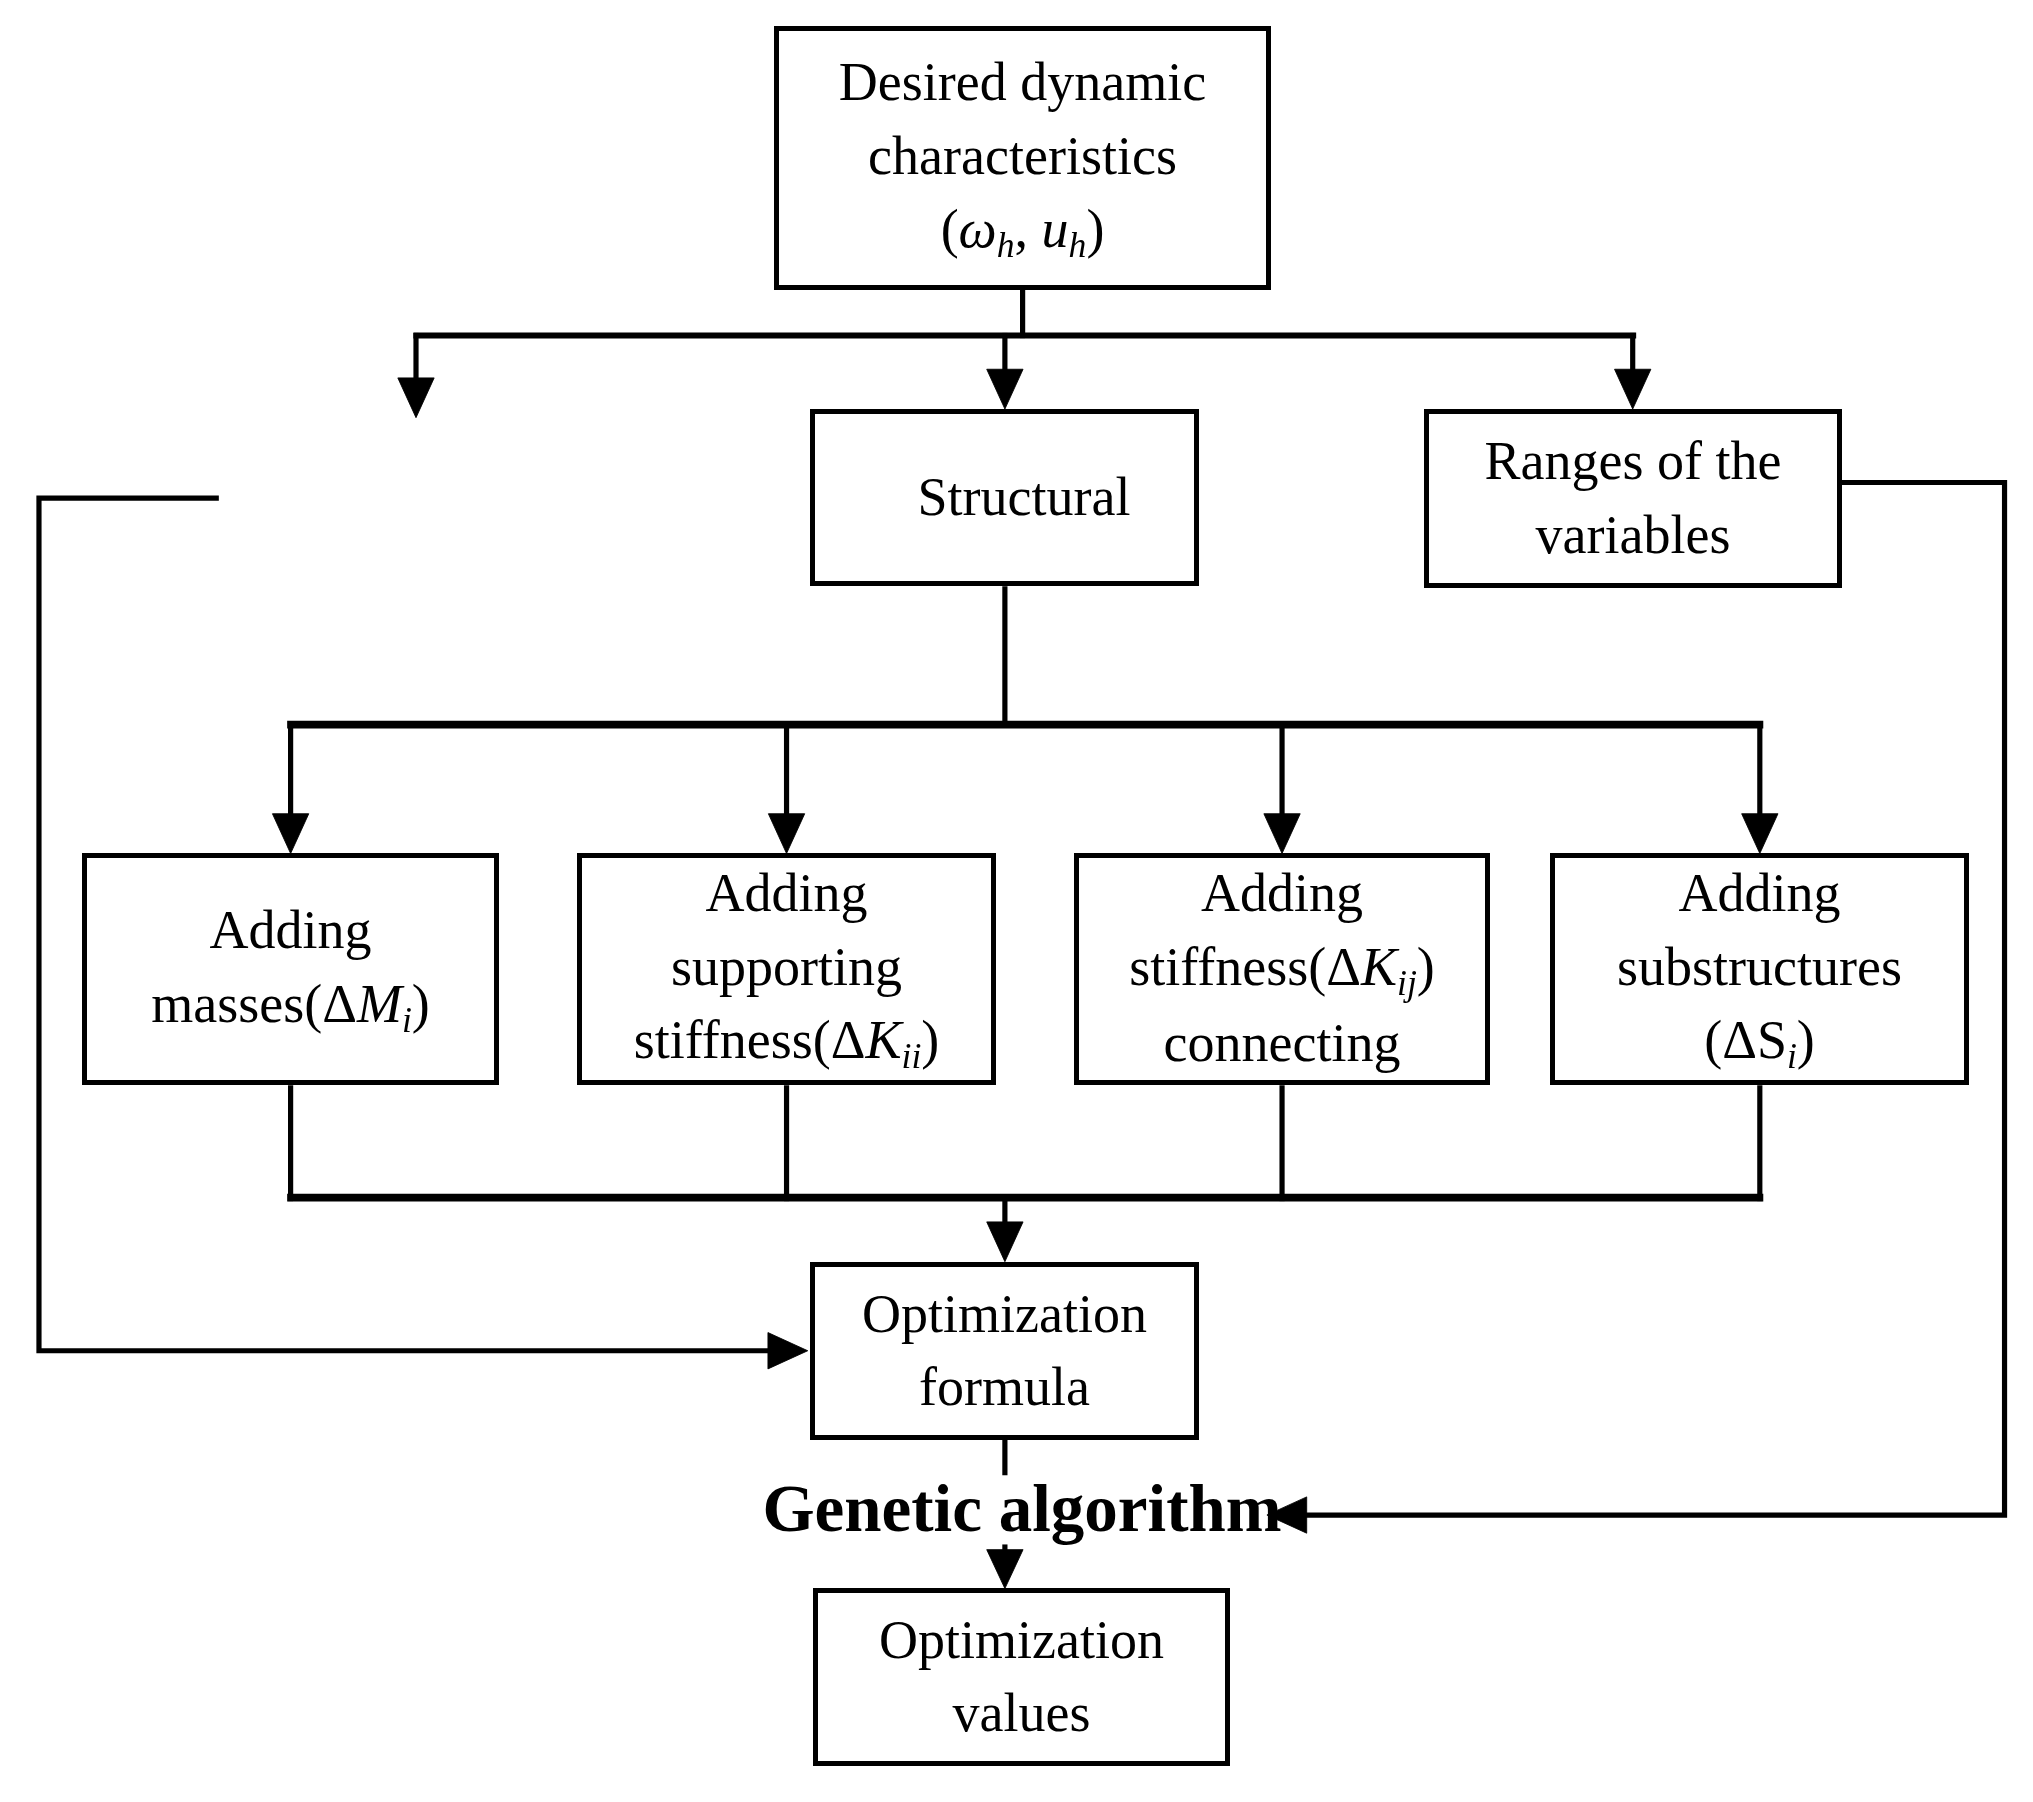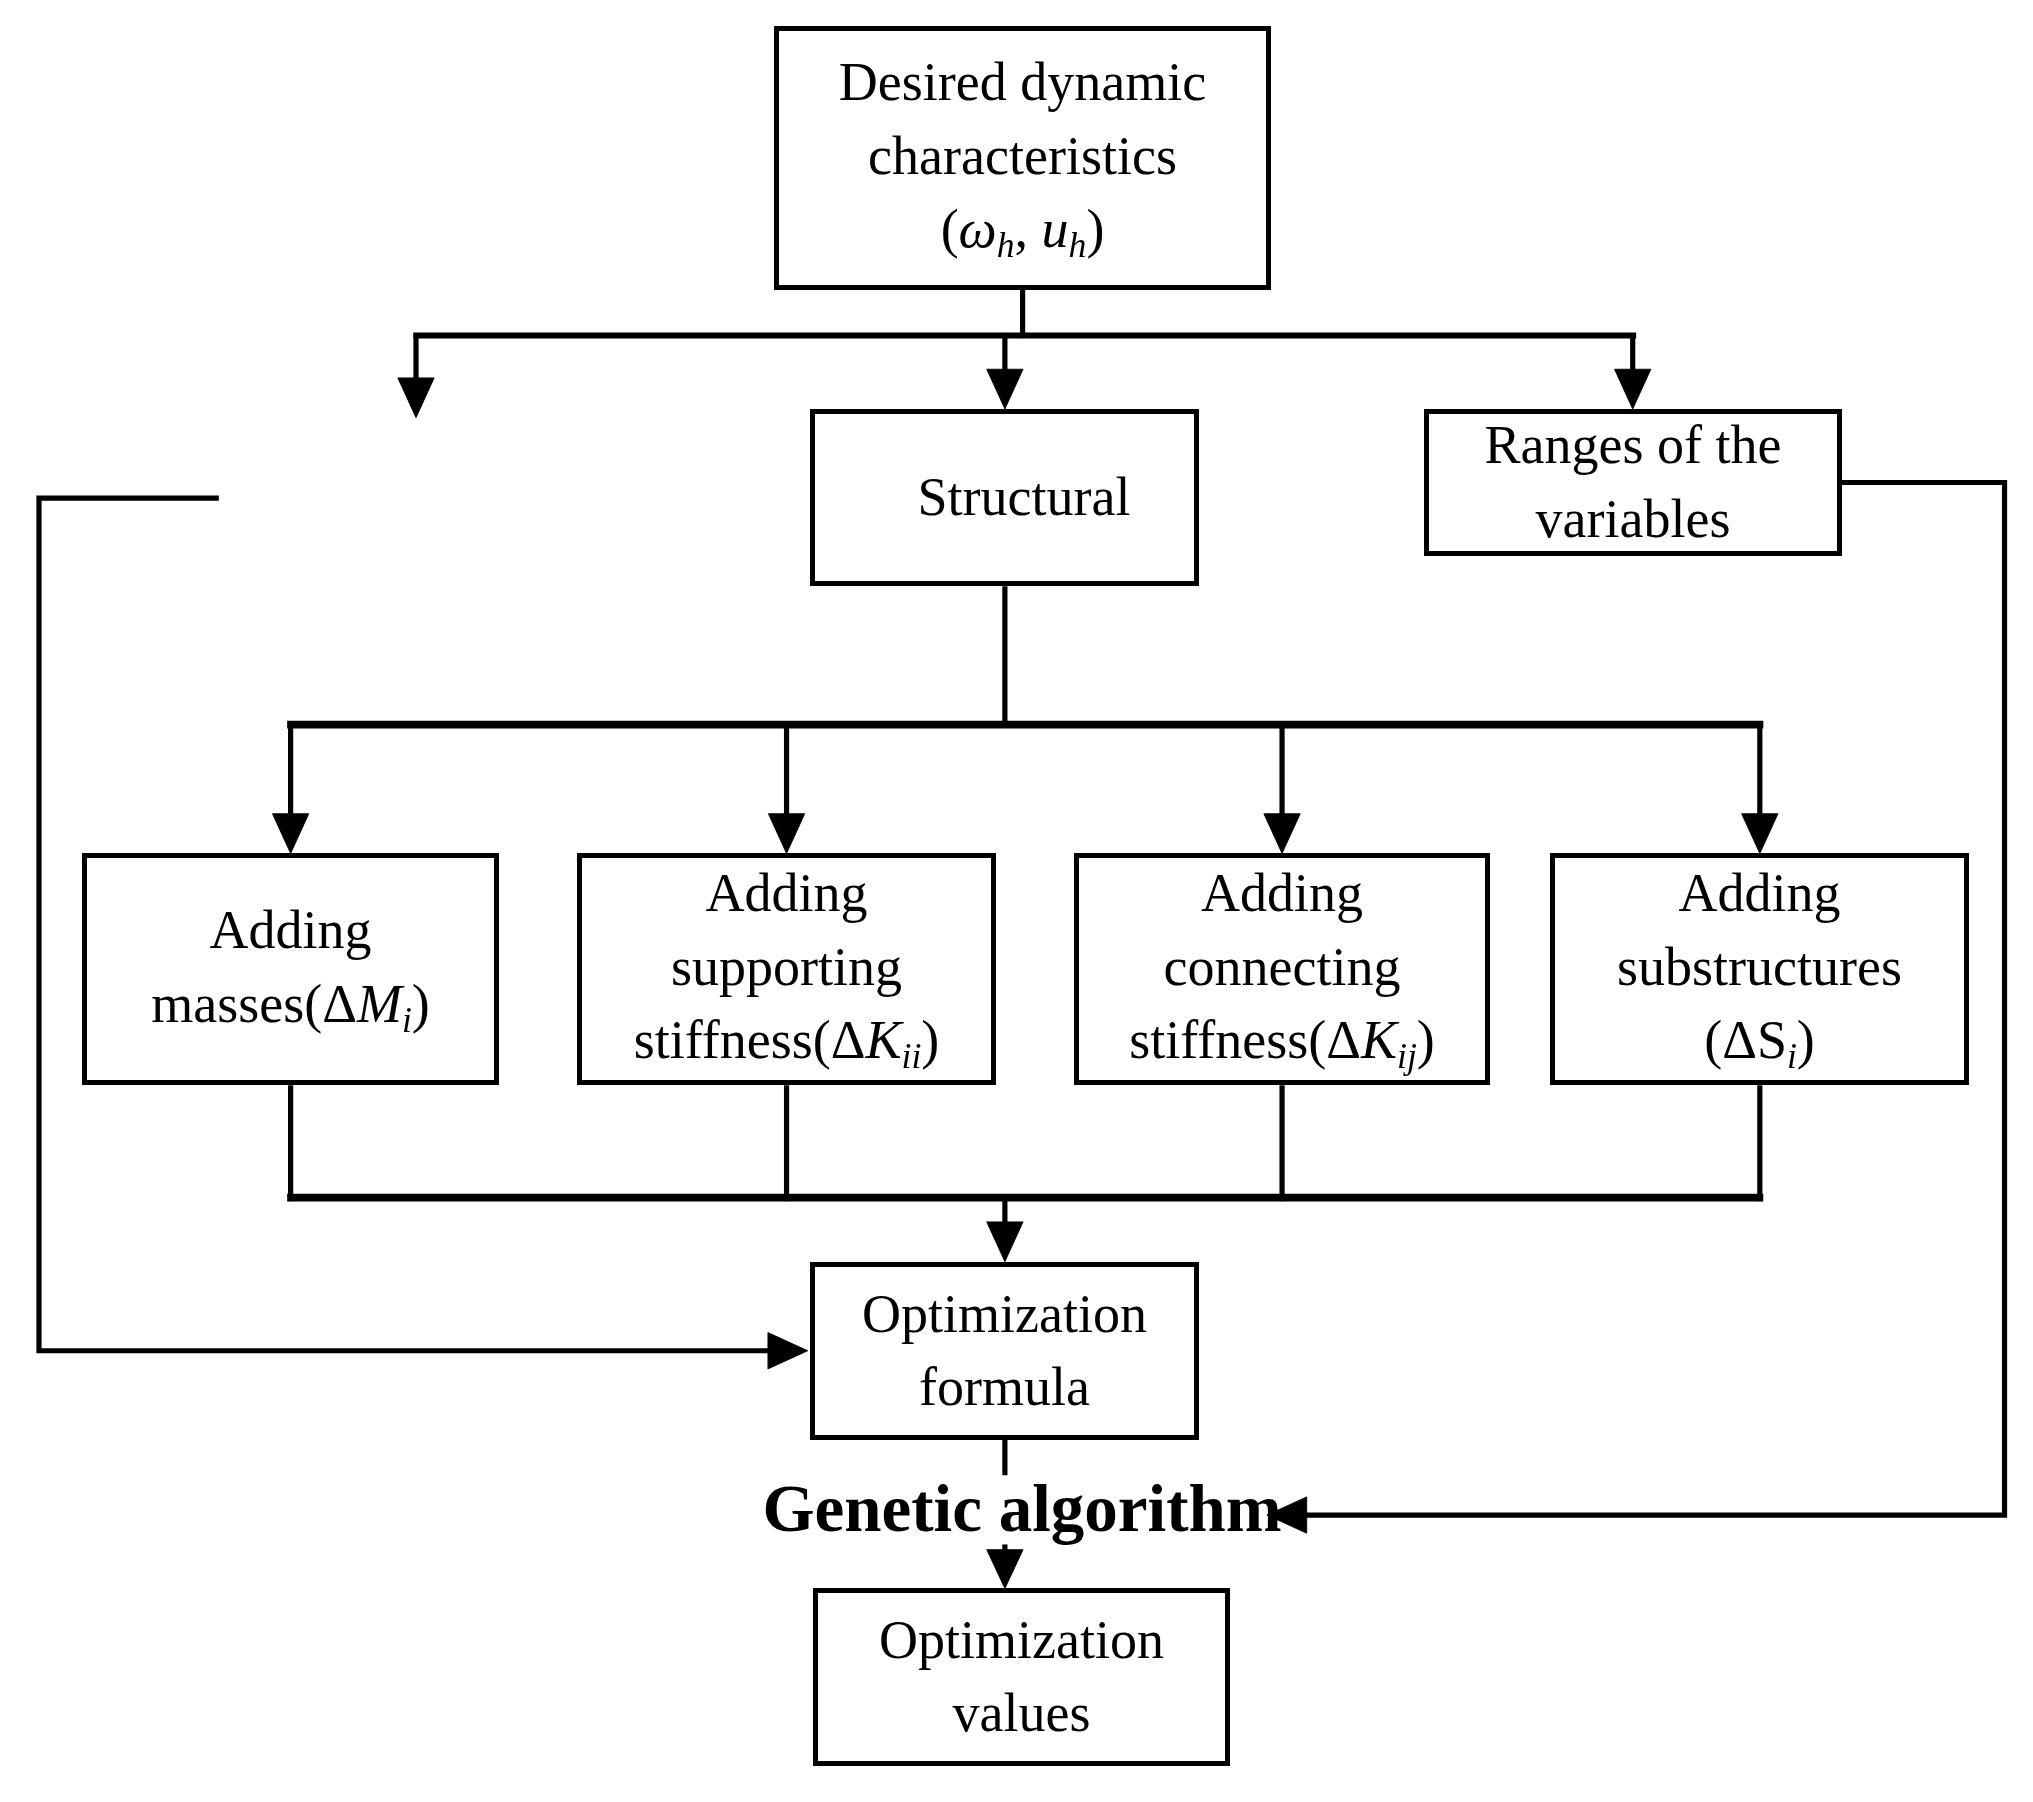--- a/index.html
+++ b/index.html
@@ -73,40 +73,40 @@
     <span class="line">Desired dynamic</span>
     <span class="line">characteristics</span>
     <span class="line"><span>(</span><span class="it">ω</span><span class="it sub">h</span><span>, </span><span class="it">u</span><span class="it sub">h</span><span>)</span></span>
   </div>
 
 
   <div class="box" style="left:810px;top:409px;width:389px;height:177px;padding-left:39px;">
     <span class="line">Structural</span>
   </div>
 
-  <div class="box" style="left:1424px;top:409px;width:418px;height:147px;">
+  <div class="box" style="left:1424px;top:409px;width:418px;height:179px;">
     <span class="line">Ranges of the</span>
     <span class="line">variables</span>
   </div>
 
   <div class="box" style="left:82px;top:853px;width:417px;height:232px;">
     <span class="line">Adding</span>
     <span class="line"><span>masses(Δ</span><span class="it">M</span><span class="it sub">i</span><span>)</span></span>
   </div>
 
   <div class="box" style="left:577px;top:853px;width:419px;height:232px;">
     <span class="line">Adding</span>
     <span class="line">supporting</span>
     <span class="line"><span>stiffness(Δ</span><span class="it">K</span><span class="it sub">ii</span><span>)</span></span>
   </div>
 
   <div class="box" style="left:1074px;top:853px;width:416px;height:232px;">
     <span class="line">Adding</span>
+    <span class="line"><span>stiffness(Δ</span><span class="it">K</span><span class="it sub">ij</span><span>)</span></span>
     <span class="line">connecting</span>
-    <span class="line"><span>stiffness(Δ</span><span class="it">K</span><span class="it sub">ij</span><span>)</span></span>
   </div>
 
   <div class="box" style="left:1550px;top:853px;width:419px;height:232px;">
     <span class="line">Adding</span>
     <span class="line">substructures</span>
     <span class="line"><span>(Δ</span><span>S</span><span class="it sub">i</span><span>)</span></span>
   </div>
 
   <div class="box" style="left:810px;top:1262px;width:389px;height:178px;">
     <span class="line">Optimization</span>

